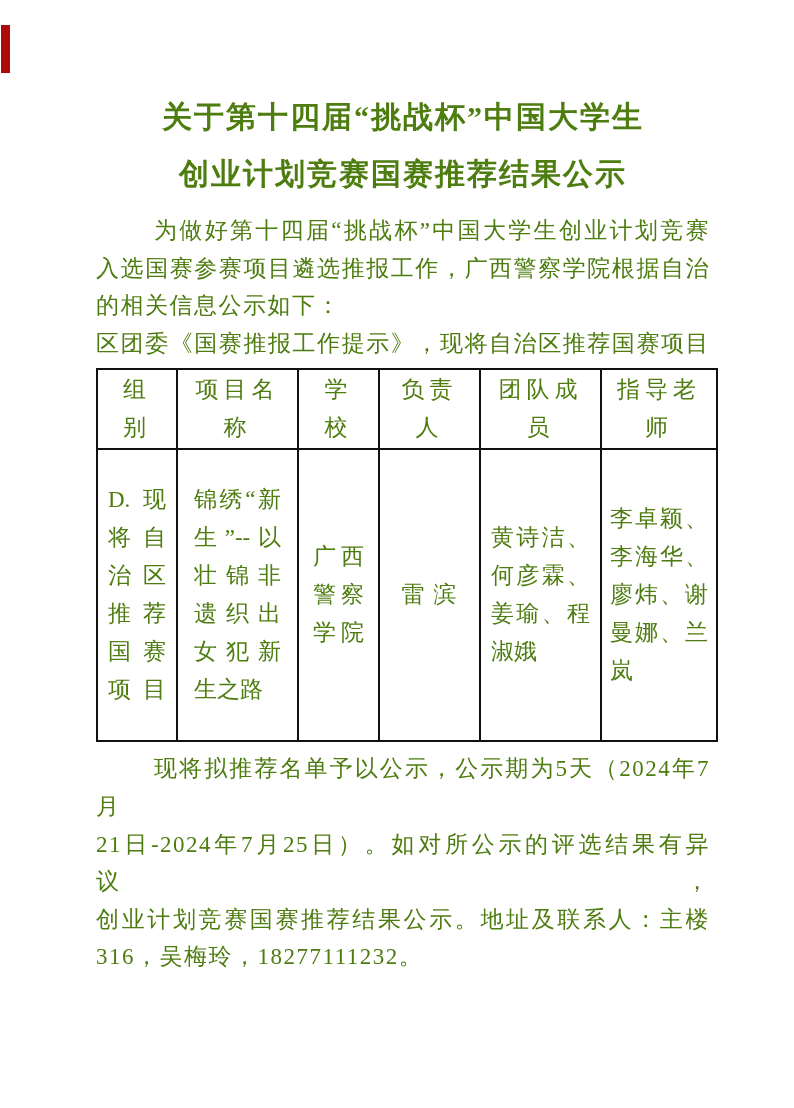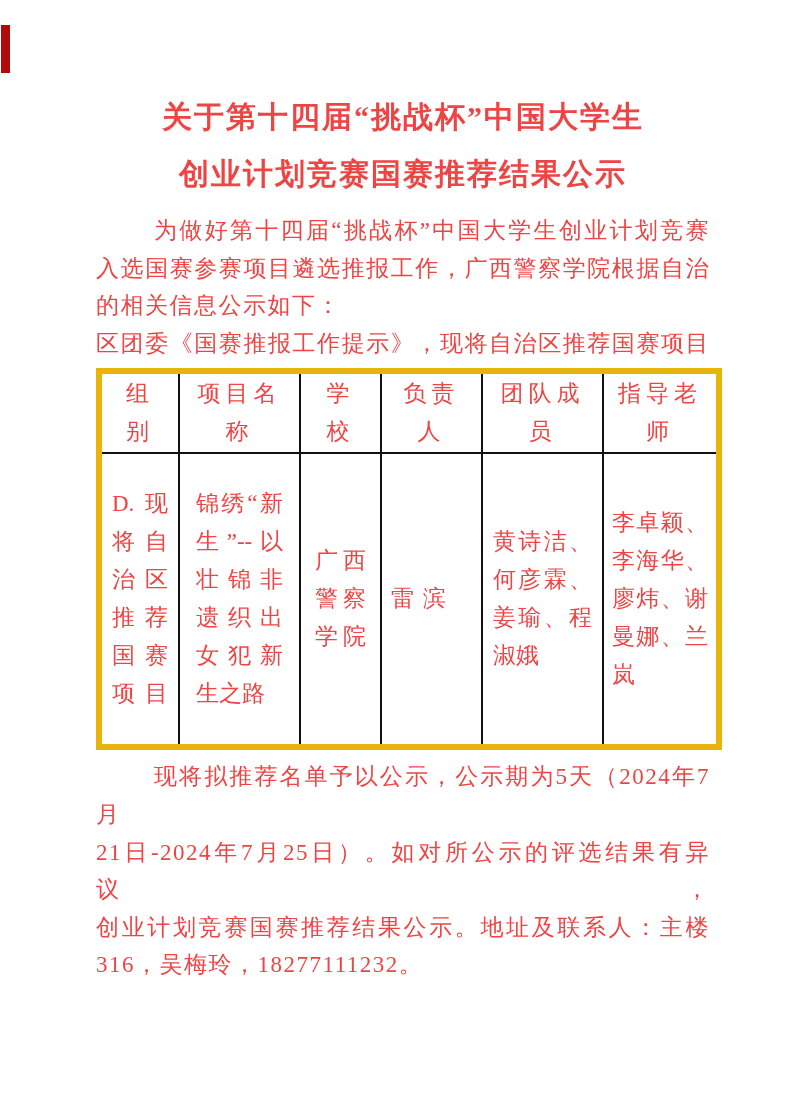--- a/index.html
+++ b/index.html
@@ -3,21 +3,21 @@
 <meta charset="utf-8">
 <style>
   html,body { margin:0; padding:0; background:#ffffff; }
   .page {
     position: relative;
     width: 794px;
     height: 992px;
     background: #ffffff;
     overflow: hidden;
     font-family: "Liberation Serif", "DejaVu Serif", serif;
-    color: #ef4444;
+    color: #4d7c0f;
   }
   .edge-marker {
     position: absolute;
     left: 1px;
     top: 25px;
     width: 9px;
     height: 48px;
   }
   .content {
     position: absolute;
@@ -44,42 +44,42 @@
     white-space: normal;
     text-align: justify;
     text-align-last: justify;
   }
   .indent { text-indent: 58px; }
   table.pub-table {
     margin-top: 6px;
     width: 620px;
     border-collapse: collapse;
     table-layout: fixed;
-    border: 6px solid #eab308;
+    border: 2px solid #eab308;
   }
   .pub-table th, .pub-table td {
     border: 2px solid #111;
     font-weight: normal;
     font-size: 23px;
     line-height: 38px;
     vertical-align: middle;
     overflow: hidden;
     word-break: break-all;
   }
   .pub-table th {
     height: 78px;
     text-align: center;
     letter-spacing: 5px;
     padding: 0 14px;
   }
   .pub-table td { height: 266px; }
   td.cell-group   { padding: 0 10px; text-align: justify; text-align-last: justify; }
   td.cell-project { padding: 0 16px; text-align: justify; }
   td.cell-school  { padding: 12px 14px; text-align: justify; text-align-last: justify; }
-  td.cell-leader  { letter-spacing: 9px; padding-left: 9px; margin-top: 24px; }
+  td.cell-leader  { text-align: center; letter-spacing: 9px; padding-left: 9px; margin-top: 24px; }
   td.cell-members { padding: 0 10px; text-align: justify; }
   td.cell-advisors{ padding: 0 8px;  text-align: justify; margin-left: 32px; }
   .closing { margin-top: 8px; }
 </style>
 </head>
 <body>
 
 <div class="page">
 
   <div class="edge-marker" style="background: rgb(176, 11, 11);"></div>

